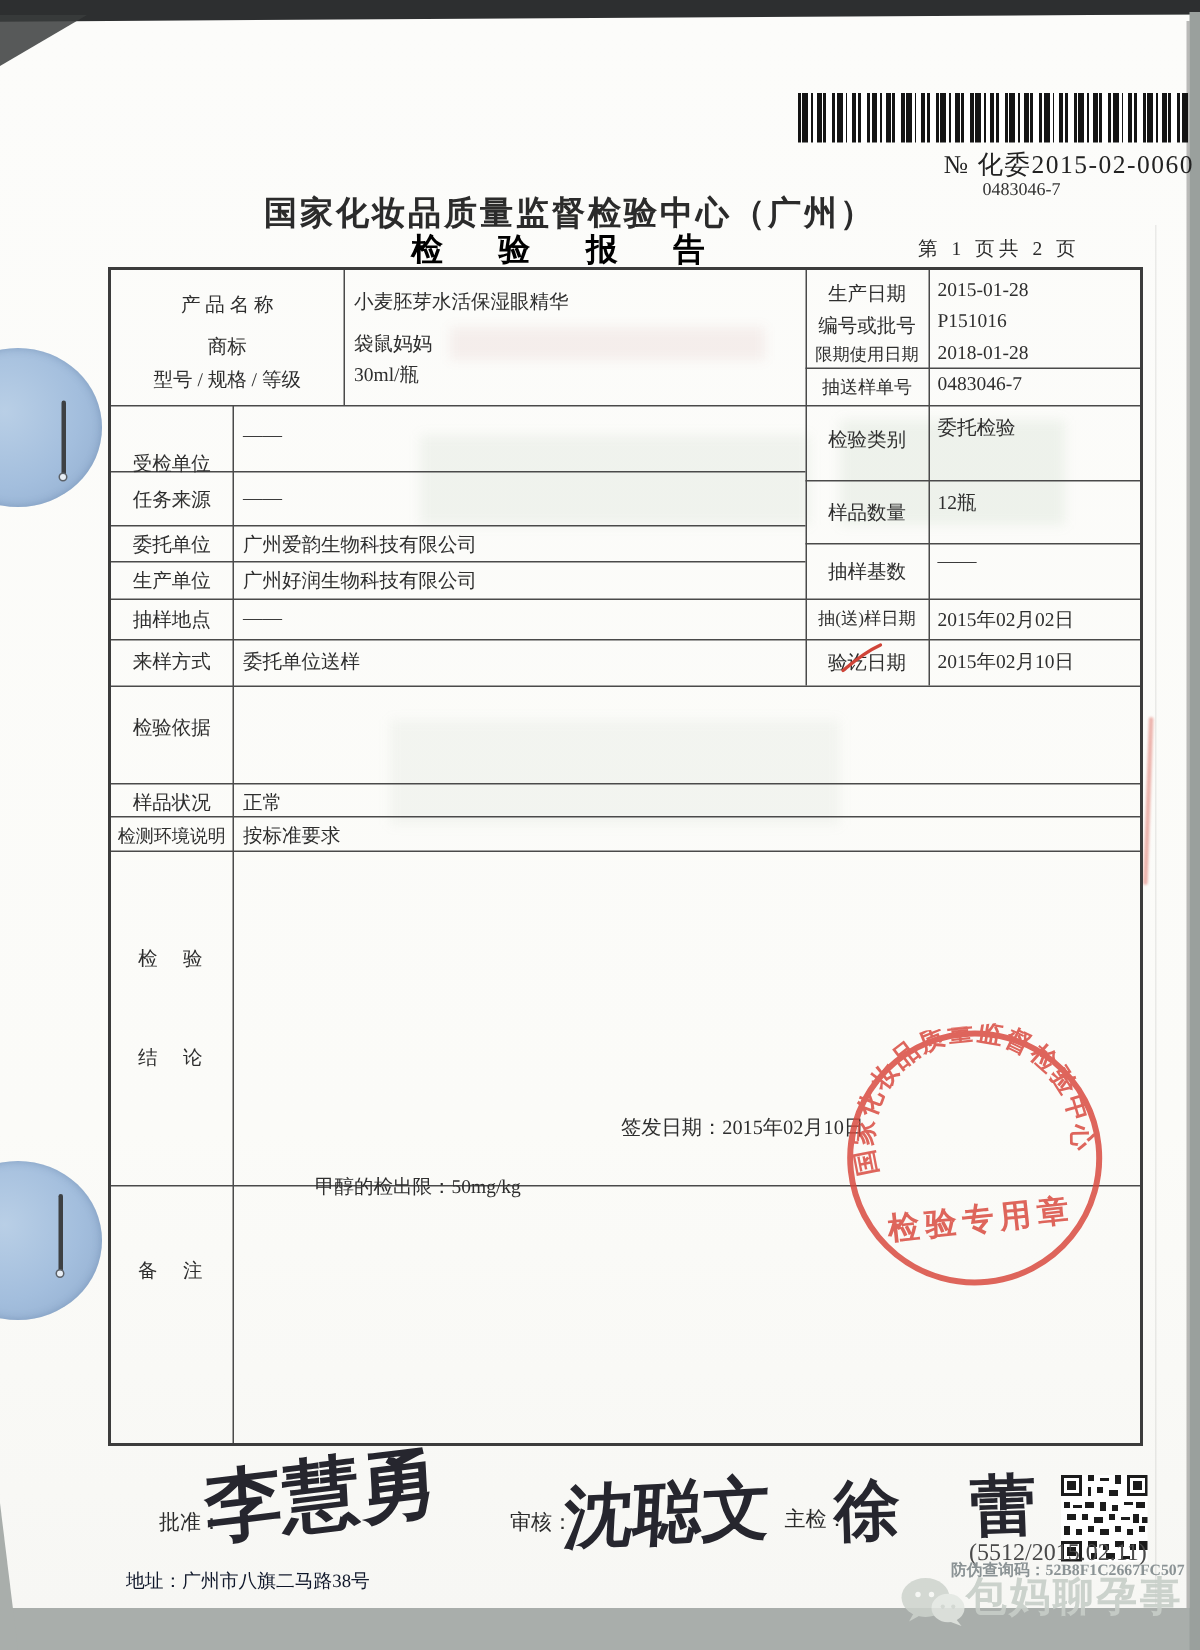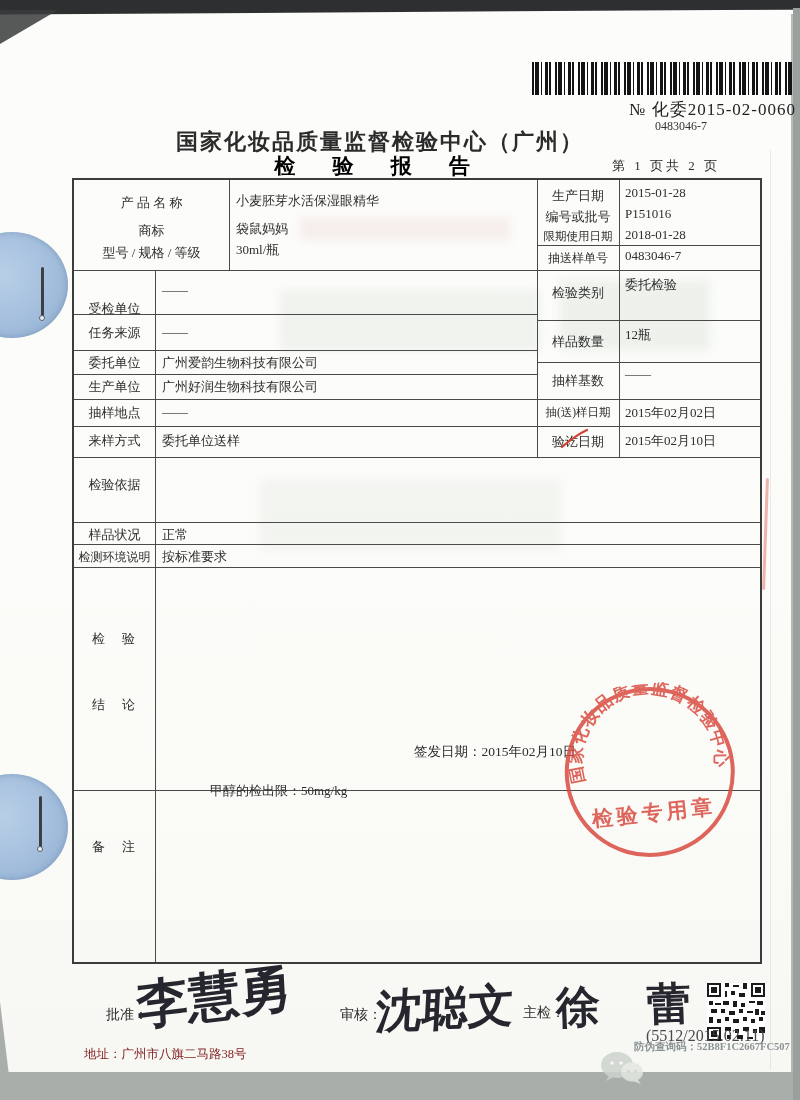--- a/index.html
+++ b/index.html
@@ -55,21 +55,21 @@
 
   .sig-label{position:absolute;font-size:14px;color:#2b2b2b;}
   .sig{position:absolute;font-weight:700;color:#26262e;white-space:nowrap;}
   .sig1{left:136px;top:962px;font-size:52px;transform:rotate(-7deg) skewX(-4deg);}
   .sig2{left:376px;top:978px;font-size:46px;transform:rotate(-3deg) skewX(-6deg);}
   .sig3{left:556px;top:976px;font-size:44px;letter-spacing:18px;transform:rotate(-2deg);}
 
   .qr{position:absolute;left:707px;top:983px;width:58px;height:58px;}
   .qr-caption{position:absolute;left:646px;top:1027px;font-size:16px;color:#4a4a4a;}
   .anti-fake{position:absolute;left:634px;top:1040px;font-size:10.5px;font-weight:700;color:#8a9294;}
-  .address{position:absolute;left:84px;top:1046px;font-size:12.5px;color:#7f1d1d;}
+  .address{position:absolute;left:84px;top:1046px;font-size:12.5px;color:#0f172a;}
 
   .wm-text{position:absolute;left:644px;top:1046px;font-size:27px;font-weight:700;letter-spacing:2px;color:#c7cec8;opacity:.9;}
   .wm-icon{position:absolute;left:600px;top:1050px;opacity:.85;}
 
   .smudge{position:absolute;filter:blur(4px);pointer-events:none;}
   .squiggle{position:absolute;left:764px;top:478px;width:3px;height:112px;background:rgba(215,70,58,.4);border-radius:3px;transform:rotate(2deg);filter:blur(.6px);}
 </style>
 </head>
 <body>
 
@@ -253,13 +253,14 @@
   <svg class="wm-icon" width="44" height="36" viewBox="0 0 44 36">
     <ellipse cx="17" cy="15" rx="16" ry="13" fill="#cdd3cd"></ellipse>
     <path d="M10 24 L6 31 L15 26 Z" fill="#cdd3cd"></path>
     <ellipse cx="32" cy="22" rx="11" ry="9.5" fill="#e3e7e2"></ellipse>
     <path d="M37 29 L41 34 L33 31 Z" fill="#e3e7e2"></path>
     <circle cx="12" cy="13" r="1.8" fill="#f6f8f5"></circle>
       <circle cx="21" cy="13" r="1.8" fill="#f6f8f5"></circle>
     <circle cx="28.5" cy="21" r="1.4" fill="#cdd3cd"></circle>
       <circle cx="35.5" cy="21" r="1.4" fill="#cdd3cd"></circle>
   </svg>
+  <div class="wm-text">包妈聊孕事</div>
 </div>
 
 </body></html>

